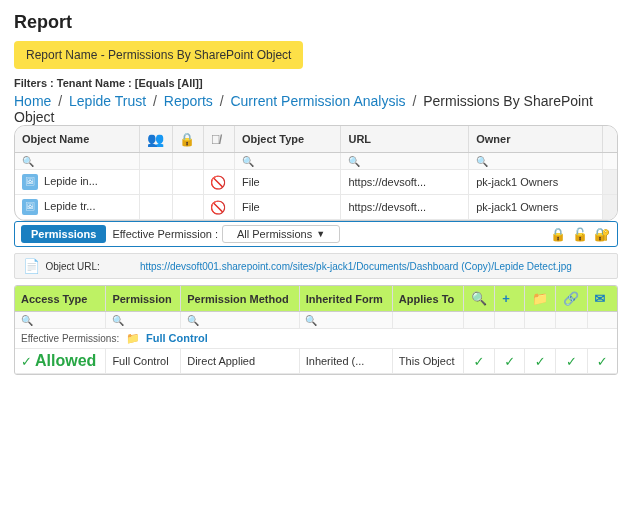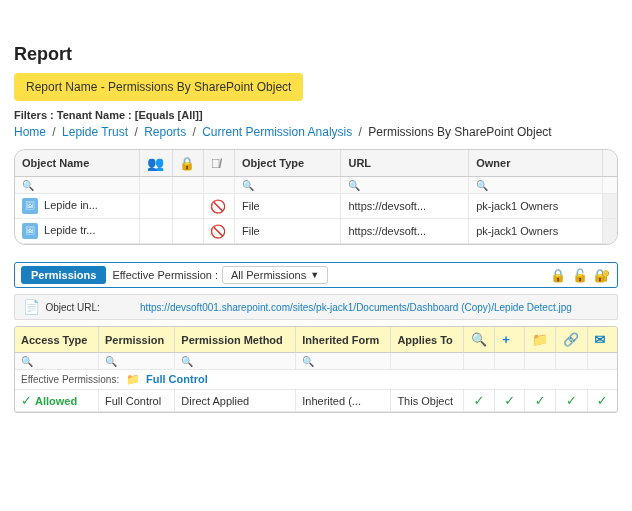--- a/index.html
+++ b/index.html
@@ -13,40 +13,38 @@
       overflow: hidden;
     }
     .container {
       padding: 12px 14px;
     }
     .report-title {
       font-size: 18px;
       font-weight: bold;
       margin-bottom: 8px;
       color: #222;
-      margin-top: 32px;
     }
     .report-name-box {
       background: #fde047;
       border-radius: 4px;
       padding: 7px 12px;
       display: inline-block;
       margin-bottom: 8px;
       font-size: 12px;
       color: #333;
     }
     .filters-line {
       font-size: 11px;
       color: #555;
       margin-bottom: 4px;
     }
     .filters-line span { color: #333; font-weight: bold; }
     .breadcrumb {
-      font-size: 12px;
-      margin-bottom: 10px;
+      font-size: 14px;
     }
     .breadcrumb a {
       color: #1a7fc1;
       text-decoration: none;
     }
     .breadcrumb .sep { color: #555; margin: 0 3px; }
 
     
     .main-table-wrapper {
       border: 1px solid #ccc;
@@ -108,21 +106,21 @@
       border-left: 1px solid #ccc;
     }
 
     
     .perm-tab-bar {
       display: flex;
       align-items: center;
       border: 1.5px solid #1a7fc1;
       border-radius: 3px;
       padding: 3px 6px;
-      margin-top: 17px;
+      margin-top: 0;
       margin-bottom: 6px;
       background: #fff;
       gap: 0;
     }
     .perm-tab-active {
       background: #1a7fc1;
       color: #fff;
       padding: 3px 10px;
       border-radius: 3px;
       font-weight: bold;
@@ -138,21 +136,21 @@
       margin-right: 4px;
     }
     .perm-eff-label {
       color: #333;
       font-size: 11px;
       margin-right: 4px;
     }
     .perm-dropdown {
       border: 1px solid #ccc;
       border-radius: 3px;
-      padding: 2px 8px;
+      padding: 2px 14px;
       font-size: 11px;
       color: #333;
       display: inline-flex;
       align-items: center;
       gap: 4px;
       cursor: pointer;
       background: #fff;
     }
     .perm-icons-right {
       margin-left: auto;
@@ -190,21 +188,21 @@
       border: 1px solid #ccc;
       border-radius: 3px;
       overflow: hidden;
     }
     .perm-table {
       width: 100%;
       border-collapse: collapse;
       font-size: 11px;
     }
     .perm-table th {
-      background: #fef9c3;
+      background: #bef264;
       border-bottom: 1px solid #ccc;
       border-right: 1px solid #ddd;
       padding: 5px 6px;
       text-align: left;
       font-weight: bold;
       color: #333;
       white-space: nowrap;
     }
     .perm-table th:last-child { border-right: none; }
     .perm-table td {
@@ -226,21 +224,21 @@
     .th-icon-btn {
       color: #1a7fc1;
       font-size: 13px;
       cursor: pointer;
       display: inline-block;
       margin: 0 1px;
     }
     .allowed-badge {
       color: #28a745;
       font-weight: bold;
-      font-size: 11px;
+      font-size: 16px;
     }
     .chevron-down { font-size: 9px; }
     .expand-arrow { color: #1a7fc1; font-size: 11px; margin-right: 3px; }
     .folder-icon-sm { color: #1a7fc1; font-size: 11px; margin-right: 3px; }
   </style>
 </head>
 <body>
 
 <div class="container">
   

